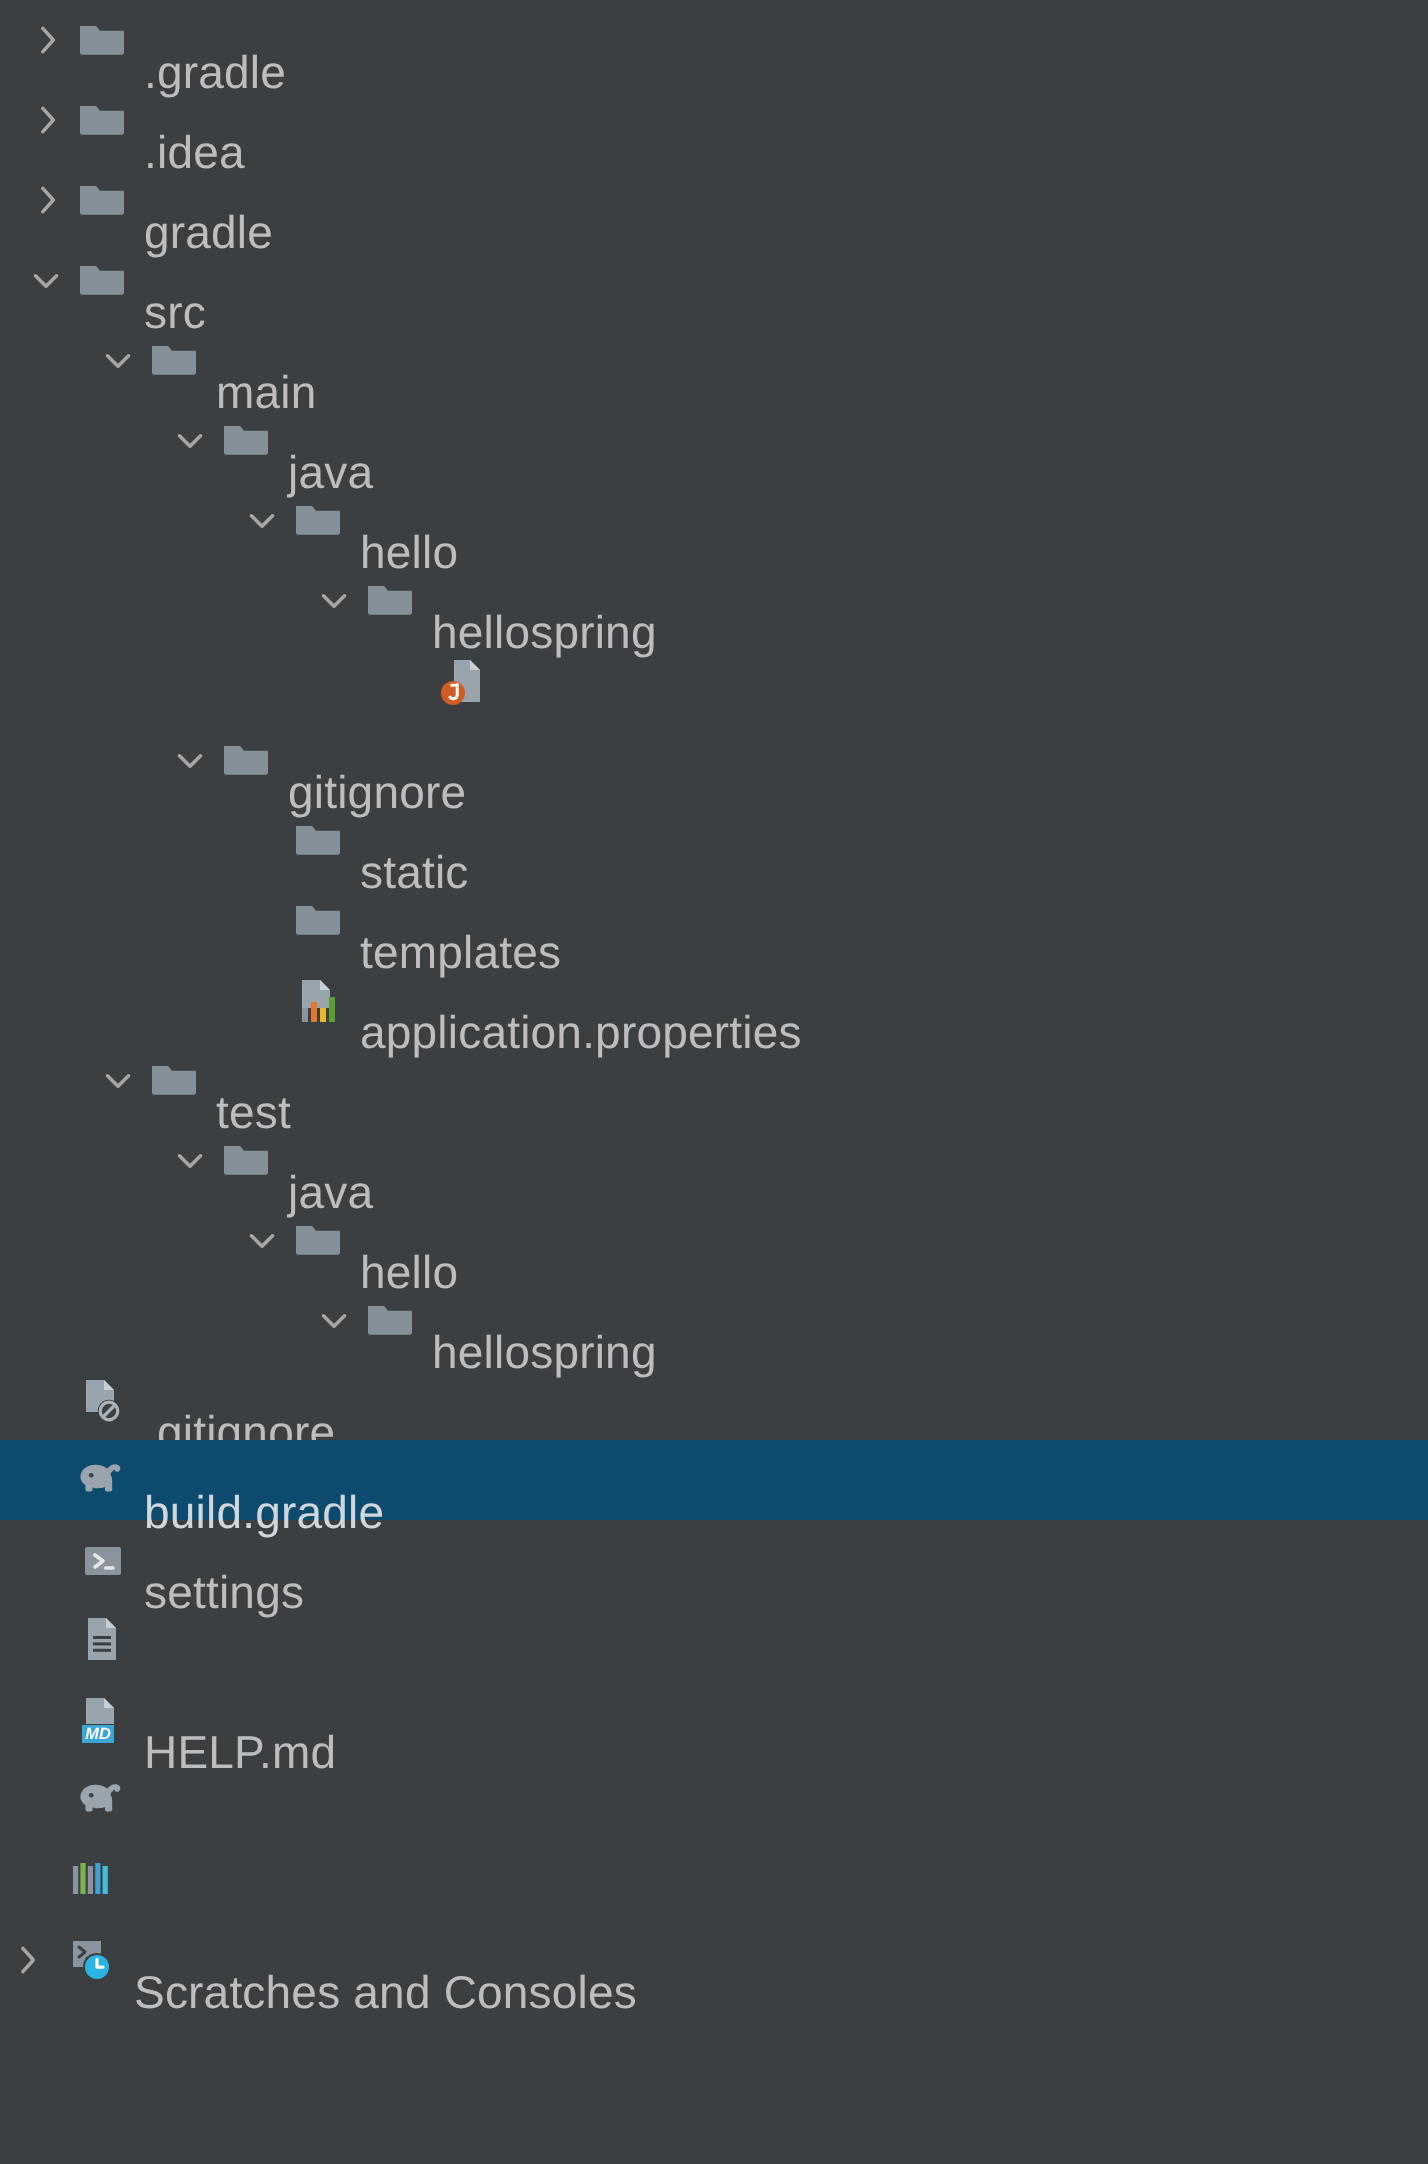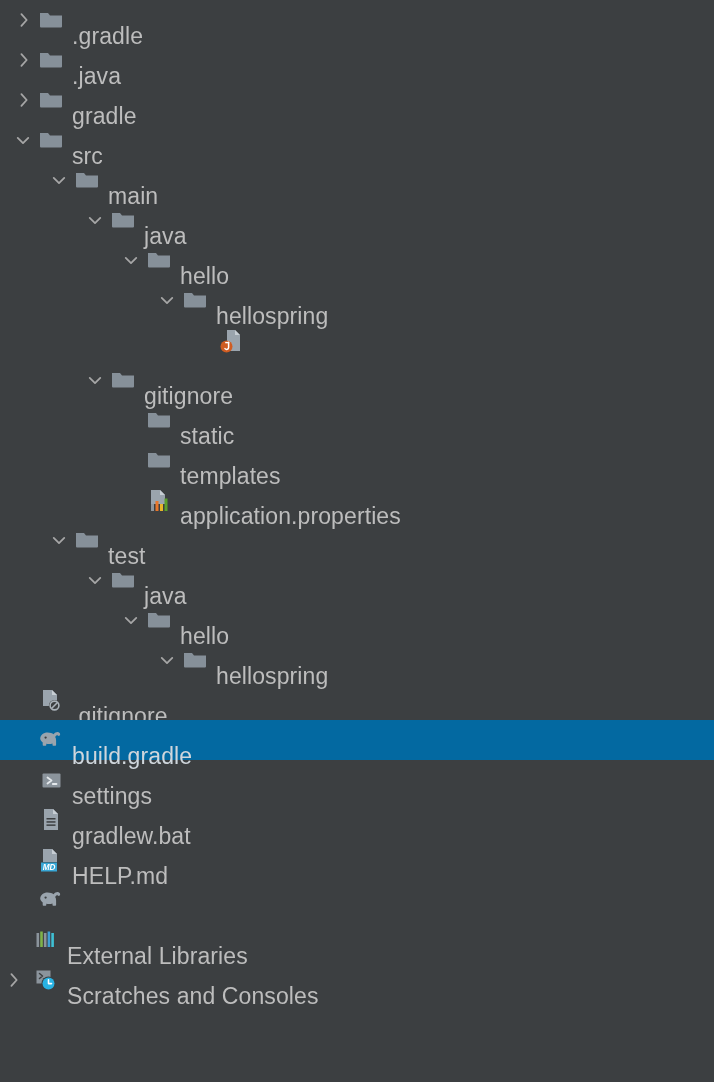--- a/index.html
+++ b/index.html
@@ -20,21 +20,21 @@
     position: relative;
   }
   .row {
     height: 40px;
     display: flex;
     align-items: center;
     position: relative;
     white-space: nowrap;
   }
   .row.selected {
-    background: #0369a1;
+    background: #0c4a6e;
   }
   .twisty {
     width: 26px;
     height: 40px;
     flex: 0 0 26px;
     display: flex;
     align-items: center;
     justify-content: center;
   }
   .twisty svg { display: block; }
@@ -82,21 +82,21 @@
       <div class="twisty">
         <svg width="20" height="20" viewBox="0 0 18 19">
           <path d="M7.5 4 L12.5 9.5 L7.5 15" fill="none" stroke="#a6a6a6" stroke-width="1.7" stroke-linecap="round" stroke-linejoin="round"></path>
         </svg>
       </div>
       <div class="icon">
         <svg width="26" height="26" viewBox="0 0 26 26">
           <path d="M2 6 h8 l2 2.4 h12 v11 a1 1 0 0 1 -1 1 h-20 a1 1 0 0 1 -1 -1 z" fill="#869099"></path>
         </svg>
       </div>
-      <span class="label">.java</span>
+      <span class="label">.idea</span>
     </div>
     <div class="row">
       <div style="flex: 0 0 10px;"></div>
       <div class="twisty">
         <svg width="20" height="20" viewBox="0 0 18 19">
           <path d="M7.5 4 L12.5 9.5 L7.5 15" fill="none" stroke="#a6a6a6" stroke-width="1.7" stroke-linecap="round" stroke-linejoin="round"></path>
         </svg>
       </div>
       <div class="icon">
         <svg width="26" height="26" viewBox="0 0 26 26">
@@ -327,21 +327,20 @@
       <div style="flex: 0 0 36px;"></div>
       <div class="icon">
         <svg width="26" height="26" viewBox="0 0 26 26">
           <path d="M6 2 h9 l5 5 v16 h-14 z" fill="#9aa4ad"></path>
           <path d="M15 2 l5 5 h-5 z" fill="#c7ced4"></path>
           <rect x="8.5" y="11" width="9" height="1.5" fill="#3c3f41"></rect>
           <rect x="8.5" y="14.2" width="9" height="1.5" fill="#3c3f41"></rect>
           <rect x="8.5" y="17.4" width="9" height="1.5" fill="#3c3f41"></rect>
         </svg>
       </div>
-      <span class="label">gradlew.bat</span>
     </div>
     <div class="row">
       <div style="flex: 0 0 36px;"></div>
       <div class="icon">
         <svg width="27" height="27" viewBox="0 0 27 27">
           <path d="M5 2 h9 l5 5 v8 h-14 z" fill="#9aa4ad"></path>
           <path d="M14 2 l5 5 h-5 z" fill="#c7ced4"></path>
           <rect x="3" y="15.5" width="16" height="9" fill="#38a7d6"></rect>
           <text x="11" y="22.6" font-family="Liberation Sans, sans-serif" font-size="8.2" font-weight="bold" fill="#ffffff" text-anchor="middle">MD</text>
         </svg>
@@ -361,21 +360,20 @@
       <div style="flex: 0 0 31px;"></div>
       <div class="icon">
         <svg width="26" height="26" viewBox="0 0 26 26">
           <rect x="3.5" y="6" width="2.6" height="14" fill="#8b949c"></rect>
           <rect x="7.2" y="4.5" width="2.6" height="15.5" fill="#7fb24a"></rect>
           <rect x="10.9" y="6" width="2.6" height="14" fill="#8b949c"></rect>
           <rect x="14.6" y="4.5" width="2.6" height="15.5" fill="#3f9fd4"></rect>
           <rect x="18.3" y="6" width="2.6" height="14" fill="#3fc0d4"></rect>
         </svg>
       </div>
-      <span class="label">External Libraries</span>
     </div>
     <div class="row">
       <div style="flex: 0 0 0px;"></div>
       <div class="twisty">
         <svg width="20" height="20" viewBox="0 0 18 19">
           <path d="M7.5 4 L12.5 9.5 L7.5 15" fill="none" stroke="#a6a6a6" stroke-width="1.7" stroke-linecap="round" stroke-linejoin="round"></path>
         </svg>
       </div>
       <div style="flex: 0 0 5px;"></div>
       <div class="icon">

